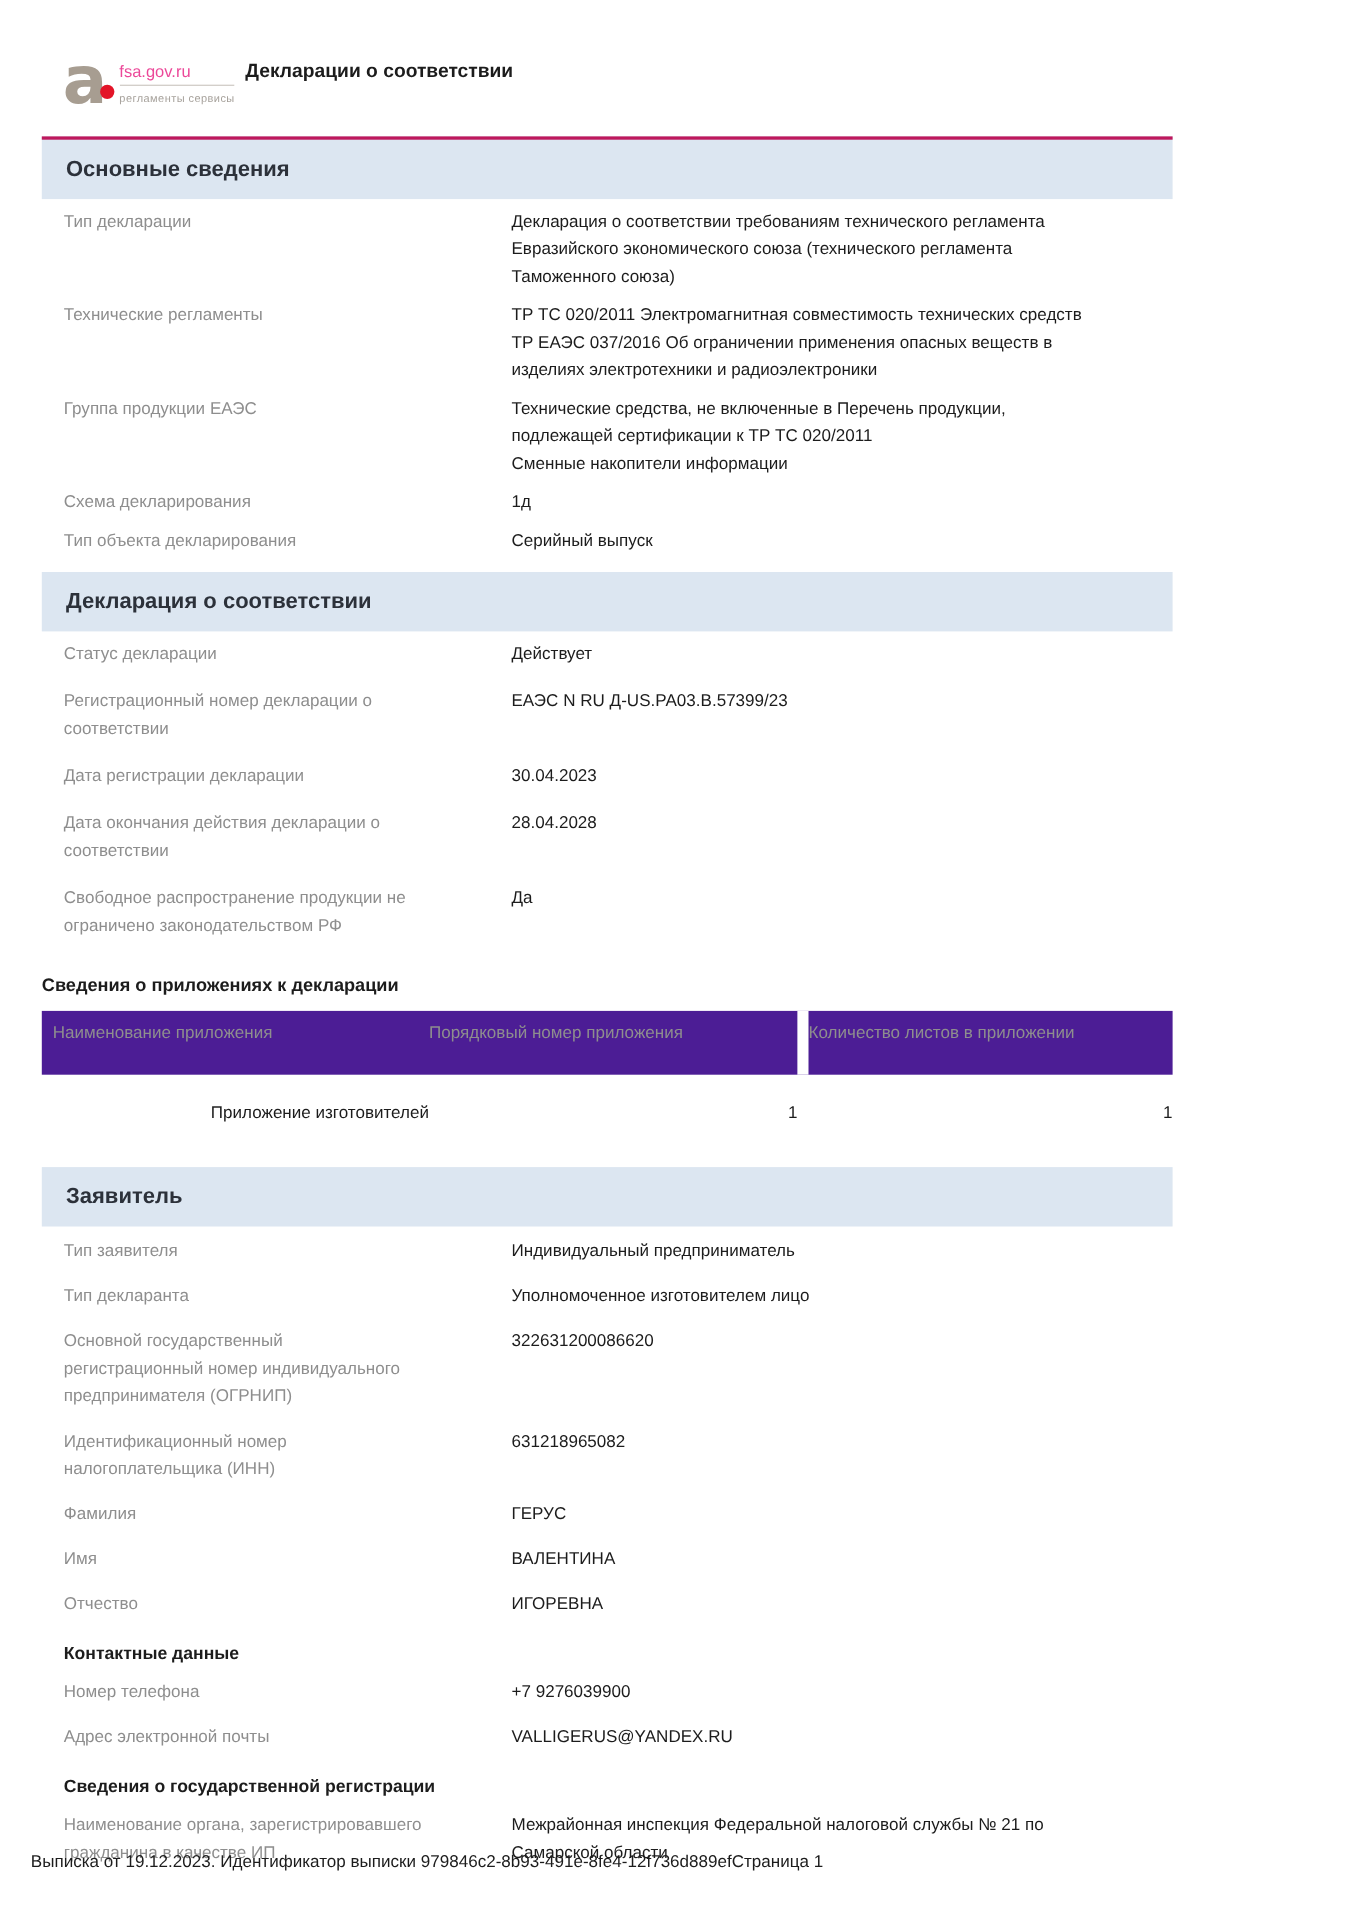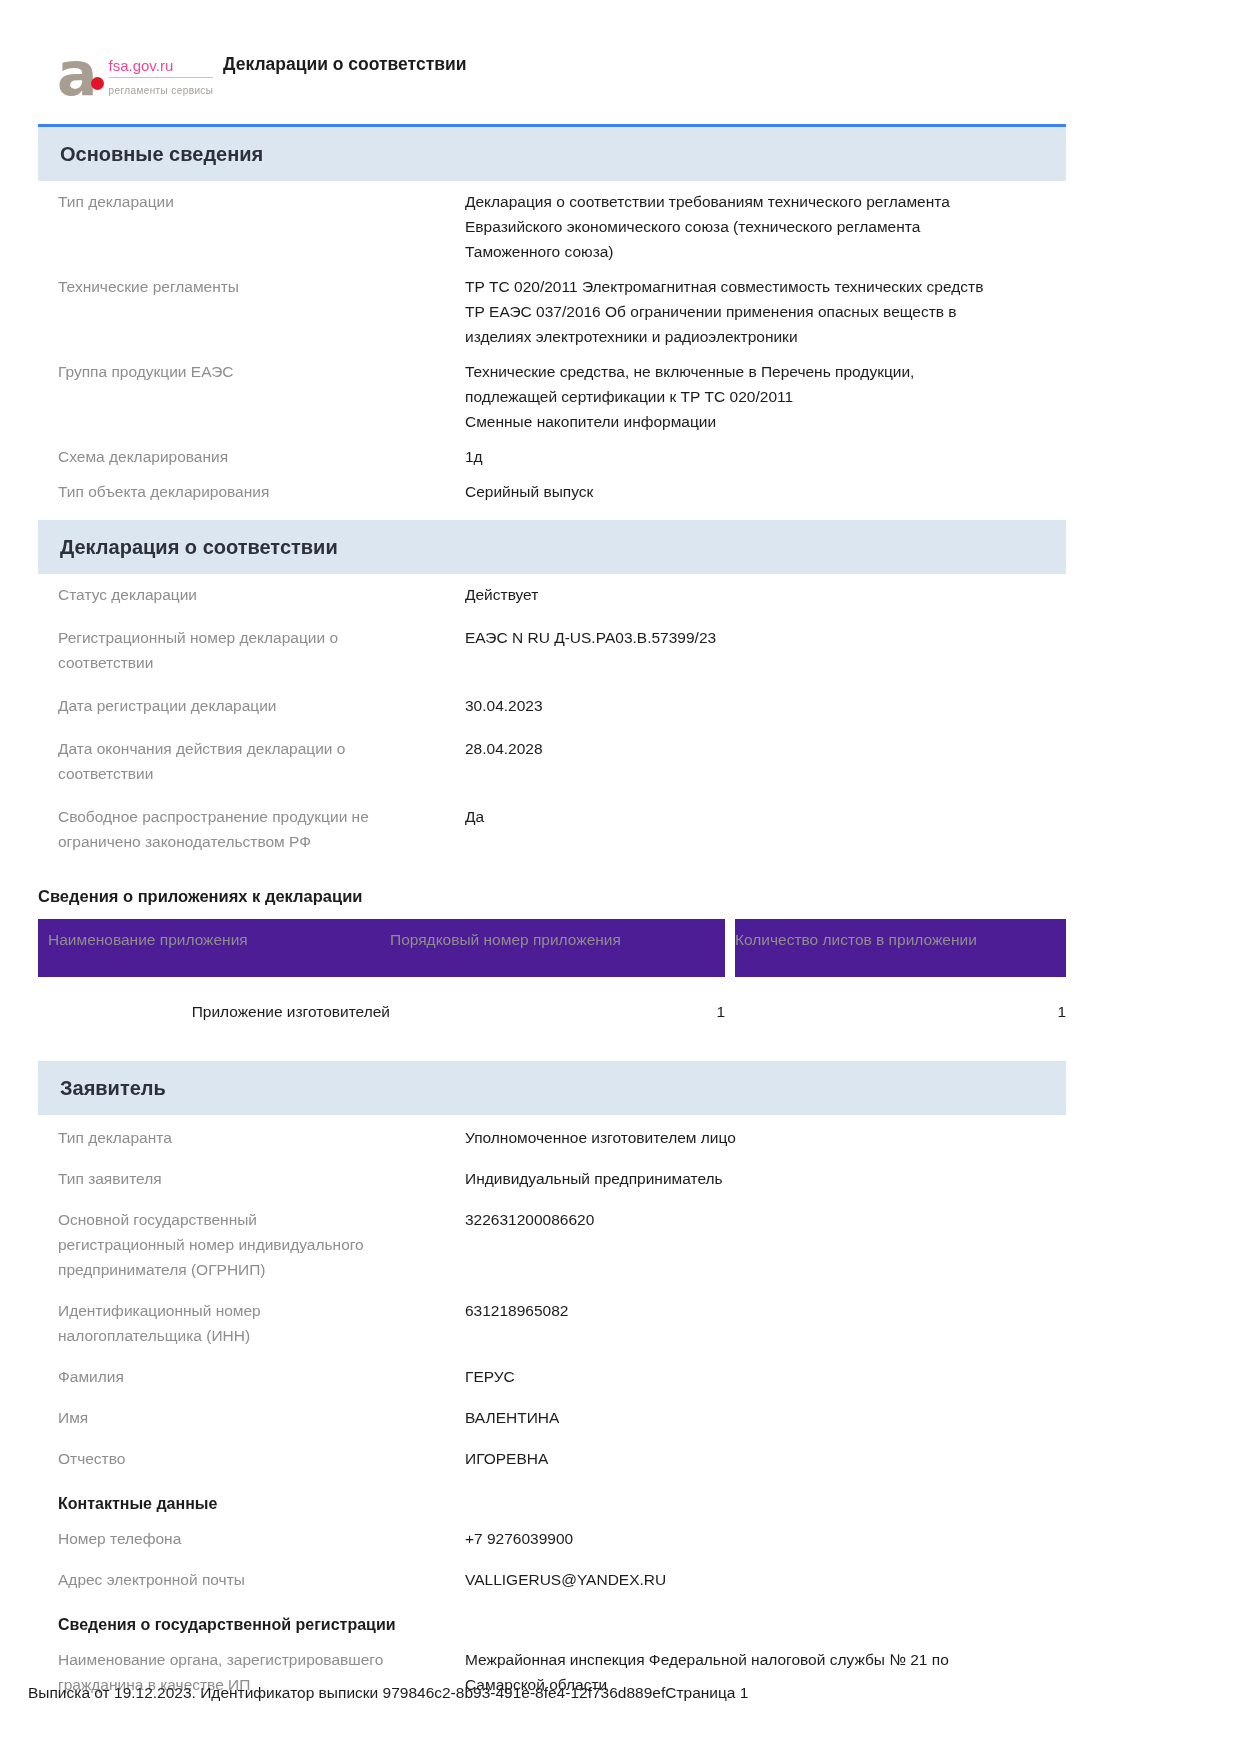--- a/index.html
+++ b/index.html
@@ -24,21 +24,21 @@
   .logo-brand{font-size:15px;color:#ec4899;line-height:17px;}
   .logo-rule{height:1px;background:#c9c4be;margin:2px 0 2px 0;}
   .logo-tagline{font-size:10px;color:#a6a19b;letter-spacing:.4px;white-space:nowrap;}
   .page-title{margin:6px 0 0 16px;font-size:17.5px;font-weight:bold;color:#1c1c1c;}
   
   .band{
     margin-left:38px;width:1028px;box-sizing:border-box;
     background:#dce6f1;padding:14px 0 14px 22px;
     font-size:20px;font-weight:bold;color:#2c313a;line-height:26px;
   }
-  .band.first{border-top:3px solid #3b82f6;}
+  .band.first{border-top:3px solid #be185d;}
   
   .rows{margin-left:38px;width:1028px;box-sizing:border-box;padding:8px 0 6px 20px;}
   .rows.applicant{padding-top:10px;}
   .frow{display:flex;margin-bottom:10px;}
   .rows.loose .frow{margin-bottom:18px;}
   .rows.applicant .frow{margin-bottom:16px;}
   .flabel{
     width:330px;margin-right:77px;flex-shrink:0;
     color:#8e8e8e;font-size:15.5px;line-height:25px;
   }
@@ -146,26 +146,26 @@
     <div class="t-row">
       <div class="tcell c1">Приложение изготовителей</div>
       <div class="tcell c2">1</div>
       <div class="tcell c3">1</div>
     </div>
   </div>
 
   <div class="band applicant-gap">Заявитель</div>
   <div class="rows applicant">
     <div class="frow">
+      <div class="flabel">Тип заявителя</div>
+      <div class="fvalue">Индивидуальный предприниматель</div>
+    </div>
+    <div class="frow">
       <div class="flabel">Тип декларанта</div>
       <div class="fvalue">Уполномоченное изготовителем лицо</div>
-    </div>
-    <div class="frow">
-      <div class="flabel">Тип заявителя</div>
-      <div class="fvalue">Индивидуальный предприниматель</div>
     </div>
     <div class="frow">
       <div class="flabel">Основной государственный регистрационный номер индивидуального предпринимателя (ОГРНИП)</div>
       <div class="fvalue">322631200086620</div>
     </div>
     <div class="frow">
       <div class="flabel">Идентификационный номер налогоплательщика (ИНН)</div>
       <div class="fvalue">631218965082</div>
     </div>
     <div class="frow">

